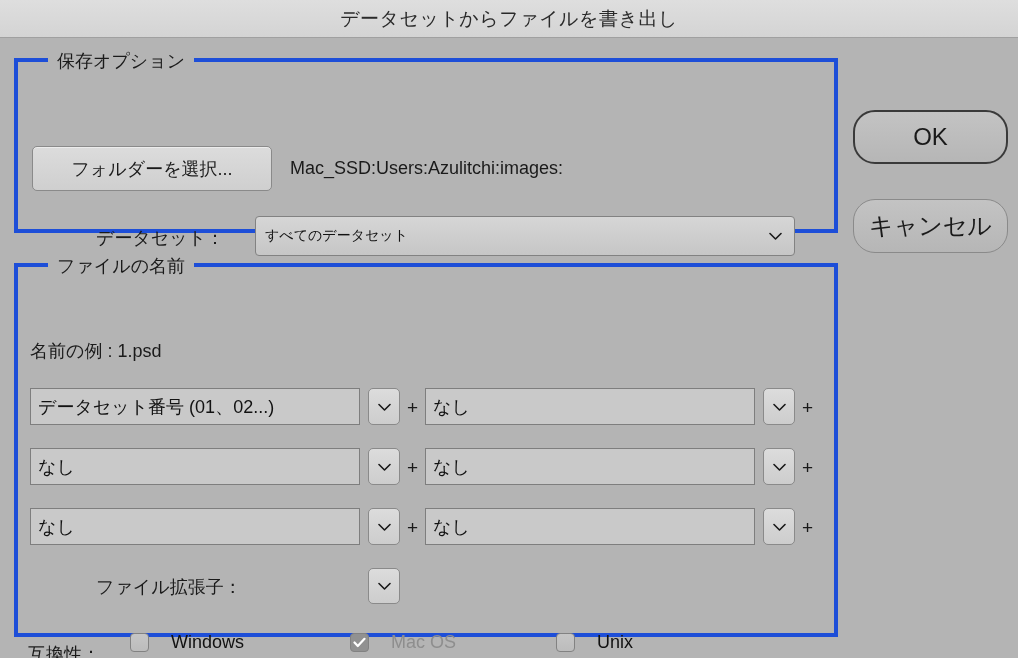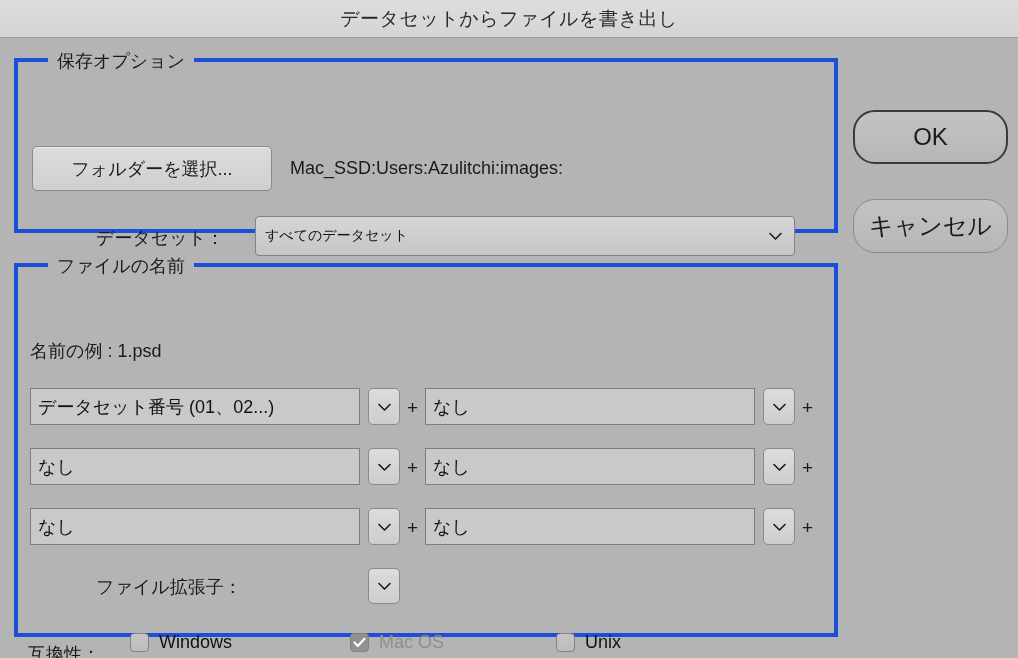--- a/index.html
+++ b/index.html
@@ -134,21 +134,21 @@
     margin-right: 10px;
     display: flex; align-items: center; justify-content: center;
     flex: 0 0 auto;
   }
   .cbx.checked {
     background: #919191;
     border-color: #828282;
   }
   .cbx.checked .tick { display: block; }
   .tick { display: none; width: 13px; height: 11px; }
-  .cbx-label { color: #111; }
+  .cbx-label { color: #111; margin-left: 12px; }
   .cbx-wrap.disabled .cbx-label { color: #8e8e8e; }
 
   
   .side-btn {
     position: absolute;
     border-radius: 22px;
     font-size: 24px;
     display: flex; align-items: center; justify-content: center;
     box-sizing: border-box;
     background: linear-gradient(to bottom, #c3c3c3, #b6b6b6);

